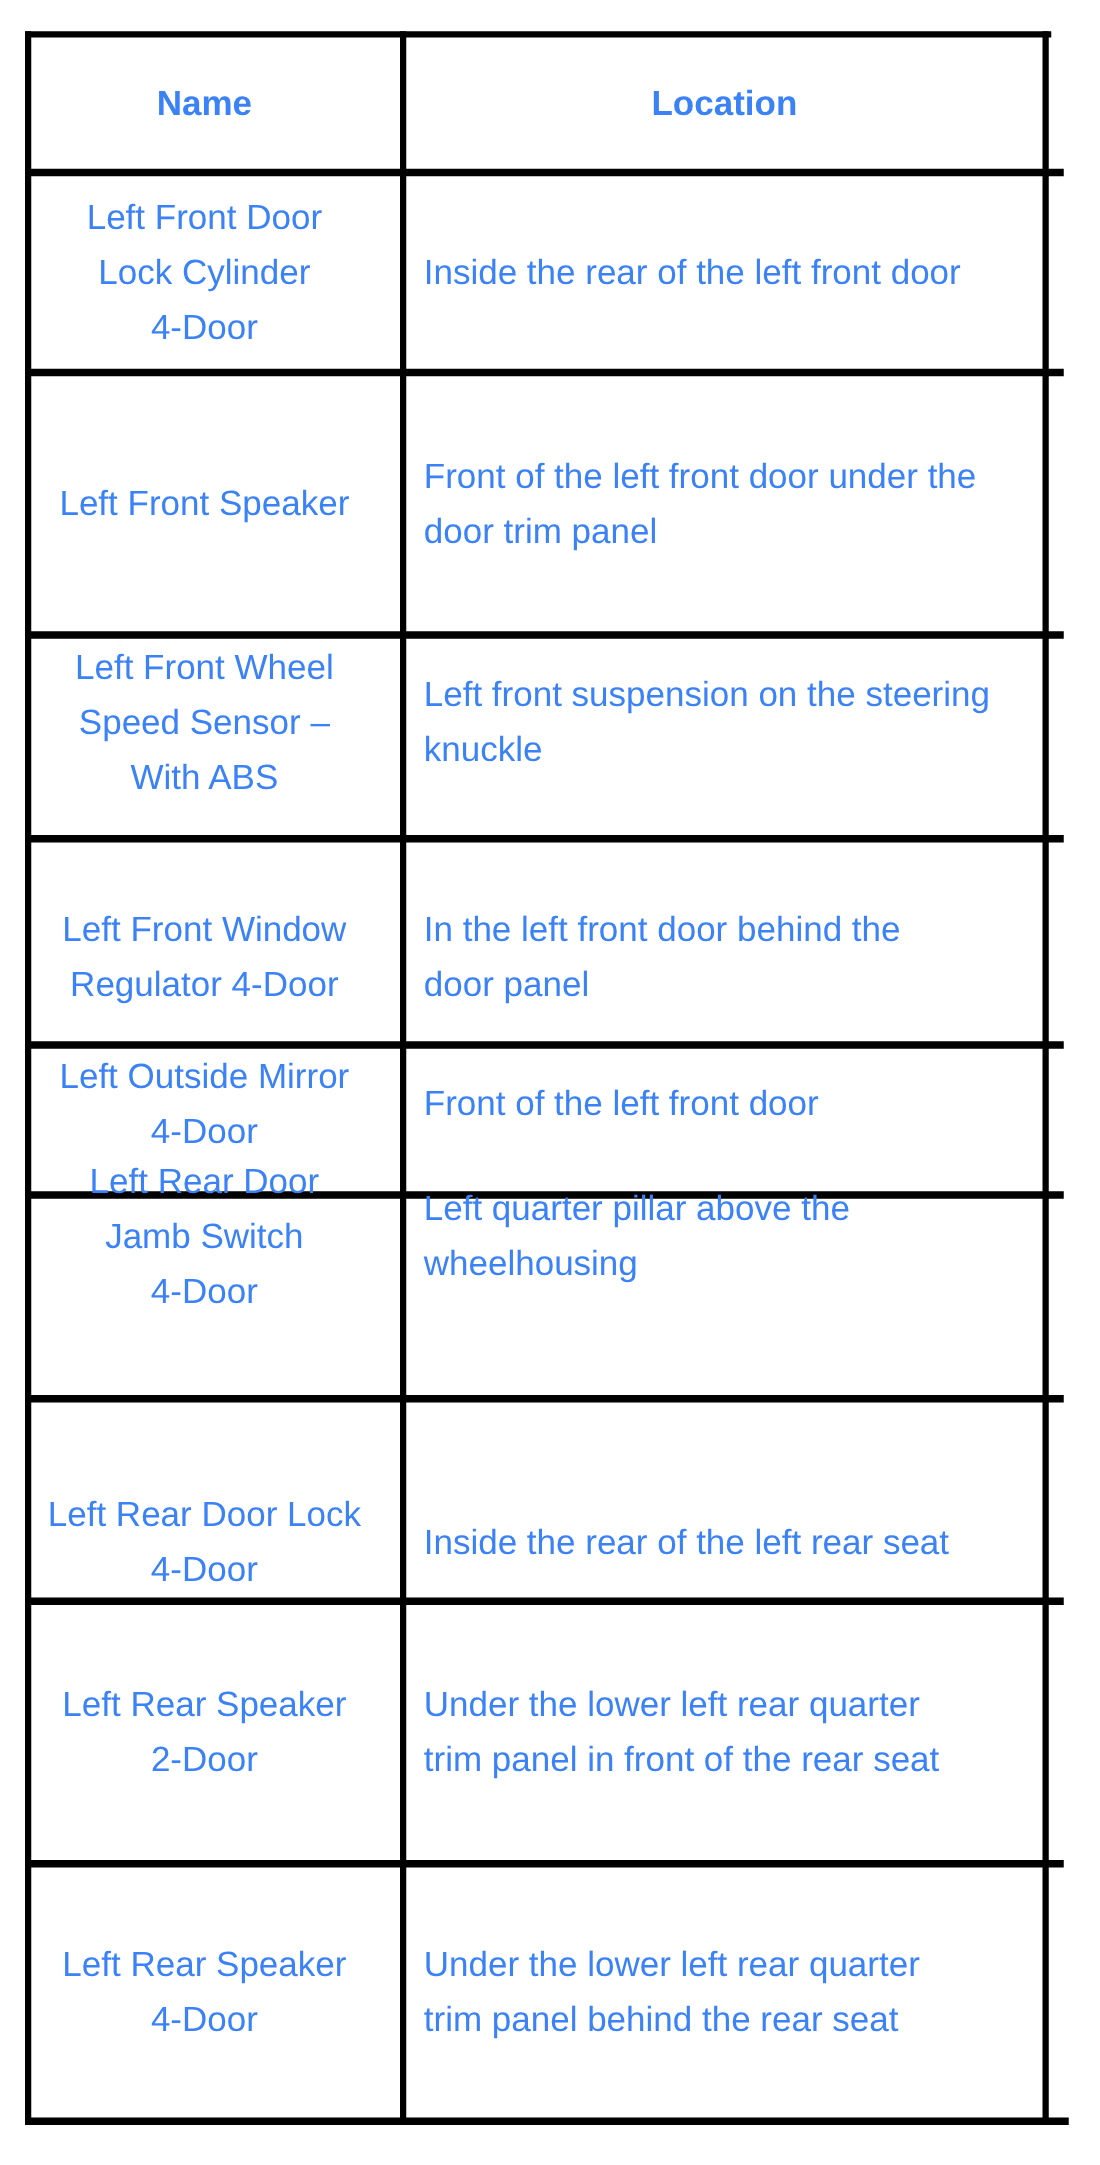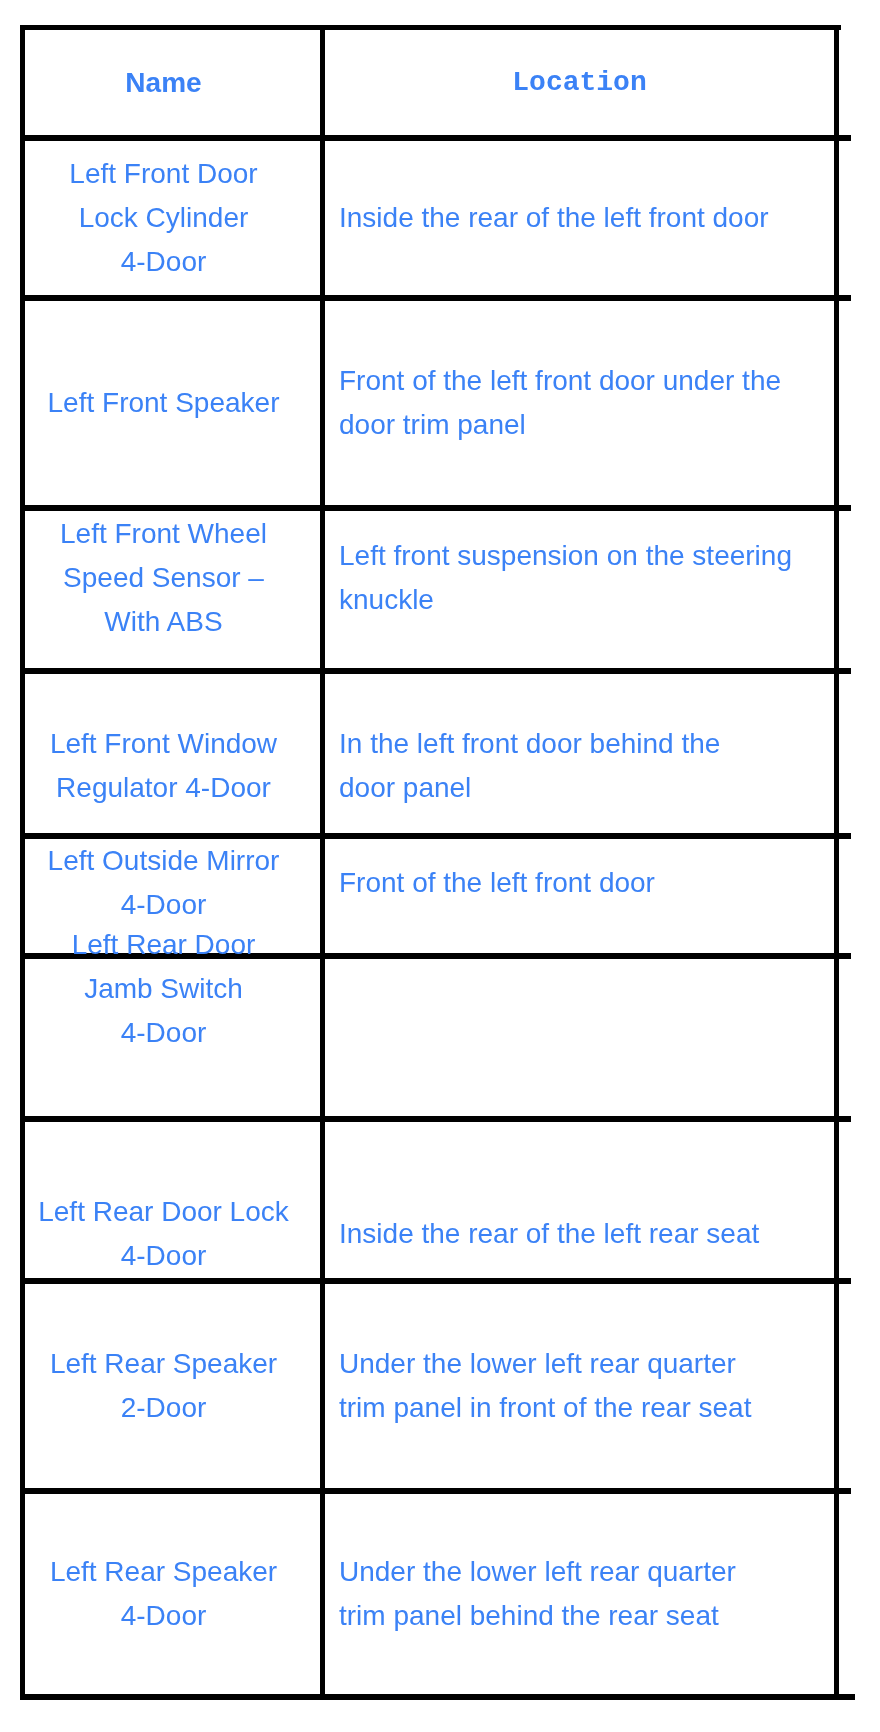--- a/index.html
+++ b/index.html
@@ -63,21 +63,20 @@
     padding: 0 8px 0 14px;
     box-sizing: border-box;
   }
   .row.header .cell {
     font-weight: bold;
   }
   .row.header .cell.location {
     justify-content: center;
     text-align: right;
     padding: 0;
-    font-family: Liberation Mono, monospace;
   }
 </style>
 </head>
 <body>
 
 <div class="page">
 
   <div>
     <div class="vline" style="left:20px;"></div>
     <div class="vline" style="left:320px;"></div>
@@ -132,20 +131,22 @@
   <div class="row" style="top:839px; height:88px;">
     <div class="cell name">Left Outside Mirror
 4-Door</div>
     <div class="cell location">Front of the left front door</div>
   </div>
 
   <div class="row" style="top:910px; height:157px;border-radius:16px;">
     <div class="cell name">Left Rear Door
 Jamb Switch
 4-Door</div>
+    <div class="cell location">Left quarter pillar above the
+wheelhousing</div>
   </div>
 
   <div class="row" style="top:1156px; height:156px;">
     <div class="cell name">Left Rear Door Lock
 4-Door</div>
     <div class="cell location">Inside the rear of the left rear seat</div>
   </div>
 
   <div class="row" style="top:1284px; height:204px;">
     <div class="cell name">Left Rear Speaker

